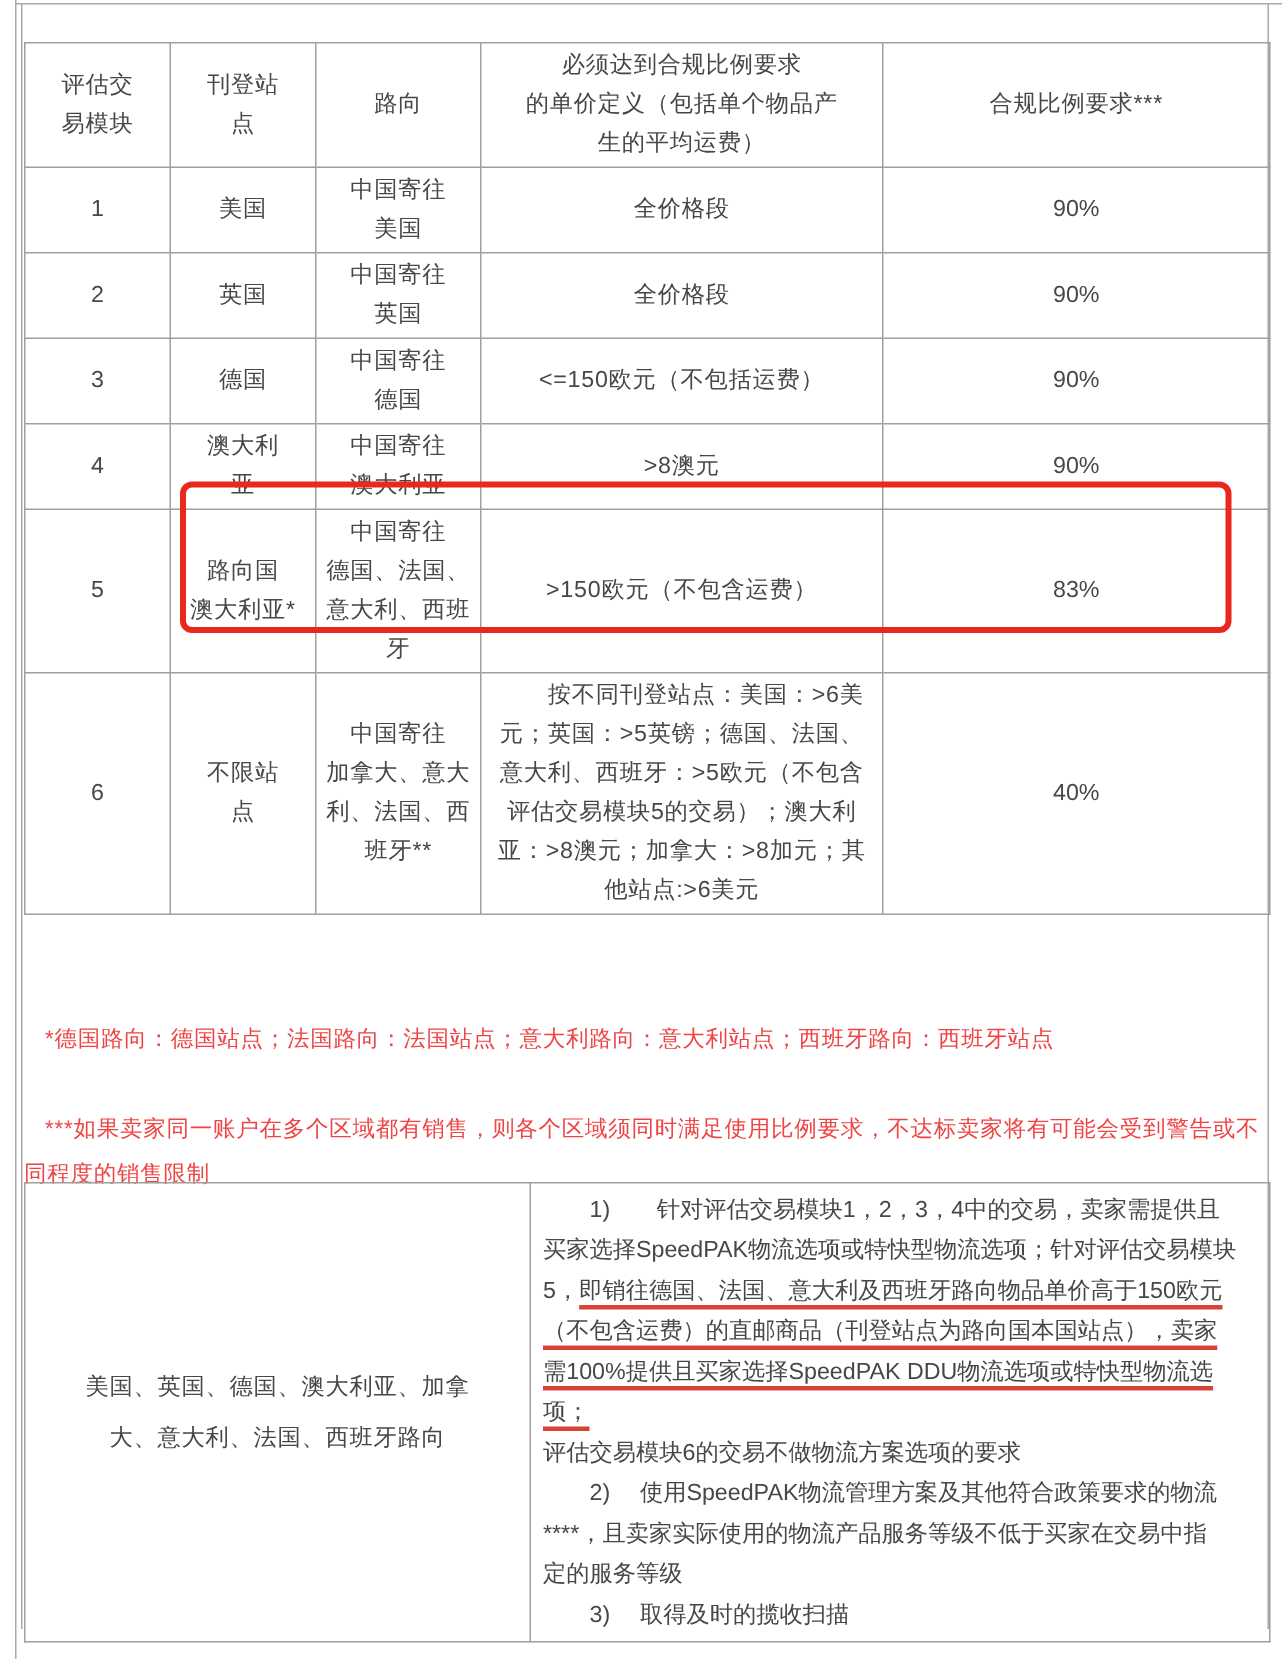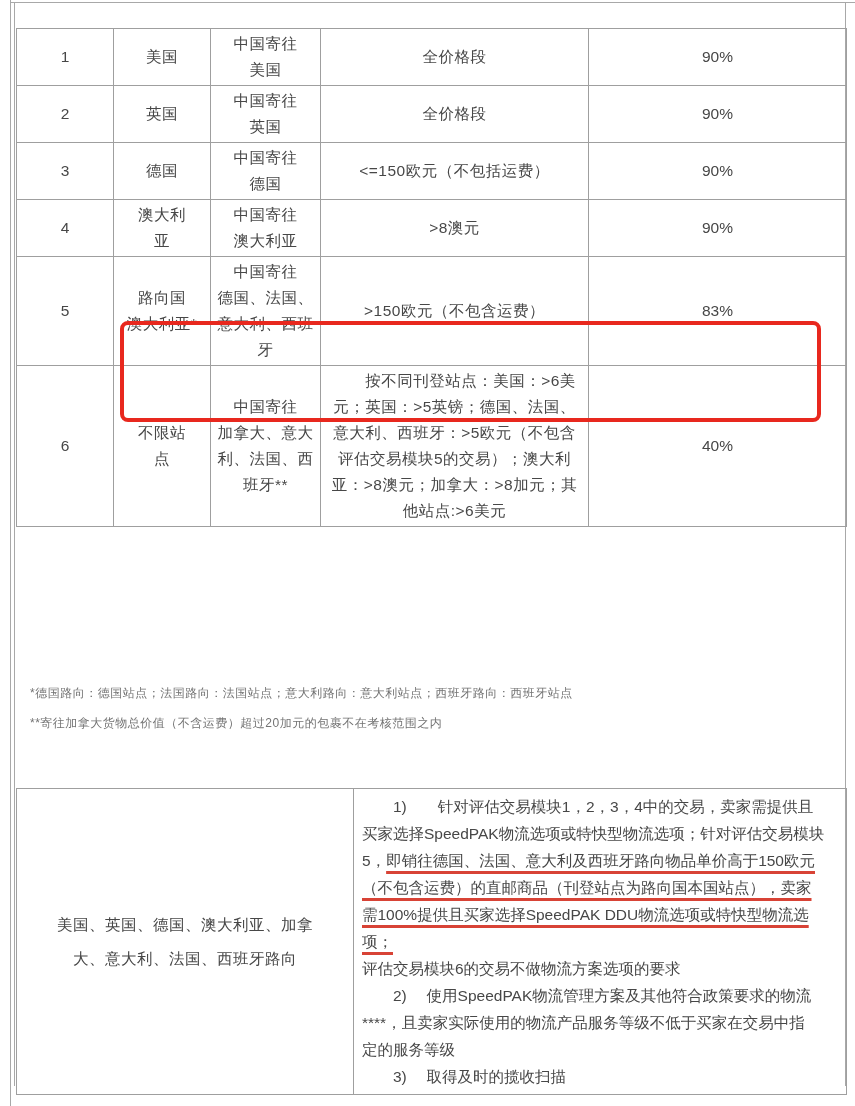--- a/index.html
+++ b/index.html
@@ -34,21 +34,21 @@
   .module-table tr.r6{height:157px;}
   .module-table .num{letter-spacing:0;}
 
   .highlight-box{position:absolute;left:120px;top:321px;width:693px;height:93px;
     border:4px solid #e8281e;border-radius:8px;pointer-events:none;z-index:5;}
 
   .textblock{position:absolute;left:16px;width:830px;white-space:pre-line;
     font-size:16px;line-height:30px;letter-spacing:0.5px;color:#4a4a4a;}
   .para-main{top:600px;}
   .note{position:absolute;left:16px;width:832px;white-space:pre-line;
-    font-size:12px;line-height:30px;letter-spacing:0.5px;color:#737373;text-indent:14px;}
+    font-size:15px;line-height:30px;letter-spacing:0.5px;color:#ef4444;text-indent:14px;}
   .note1{top:678px;}
   .note2{top:708px;}
   .note3{top:738px;}
 
   .compliance-table{position:absolute;left:16px;top:788px;width:830px;}
   .compliance-table .cl{width:337px;}
   .compliance-table .cr{width:493px;}
   .compliance-table tr.hdr2{height:28px;}
   .compliance-table tr.body{height:270px;}
   .compliance-table td.items{vertical-align:top;text-align:left;
@@ -70,20 +70,31 @@
 
   <table class="module-table">
     <colgroup>
         <col class="c1">
         <col class="c2">
         <col class="c3">
         <col class="c4">
         <col class="c5">
       </colgroup>
     <tbody>
+        <tr class="hdr">
+      <th>评估交
+易模块</th>
+      <th>刊登站
+点</th>
+      <th>路向</th>
+      <th>必须达到合规比例要求
+的单价定义（包括单个物品产
+生的平均运费）</th>
+      <th>合规比例要求***</th>
+    </tr>
     <tr class="r1">
       <td class="num">1</td>
       <td>美国</td>
       <td>中国寄往
 美国</td>
       <td>全价格段</td>
       <td class="num">90%</td>
     </tr>
     <tr class="r2">
       <td class="num">2</td>
@@ -136,21 +147,21 @@
 亚：&gt;8澳元；加拿大：&gt;8加元；其
 他站点:&gt;6美元</td>
       <td class="num">40%</td>
     </tr>
   </tbody>
     </table>
 
   <div class="highlight-box"></div>
 
   <div class="note note1">*德国路向：德国站点；法国路向：法国站点；意大利路向：意大利站点；西班牙路向：西班牙站点</div>
-  <div class="note note2">**寄往加拿大货物总价值（不含运费）超过20加元的包裹不在考核范围之内</div>
+  <div class="note note3">***如果卖家同一账户在多个区域都有销售，则各个区域须同时满足使用比例要求，不达标卖家将有可能会受到警告或不同程度的销售限制</div>
 
   <table class="compliance-table">
     <colgroup>
         <col class="cl">
         <col class="cr">
       </colgroup>
     <tbody>
     <tr class="body">
       <td class="routes">美国、英国、德国、澳大利亚、加拿
 大、意大利、法国、西班牙路向</td>

